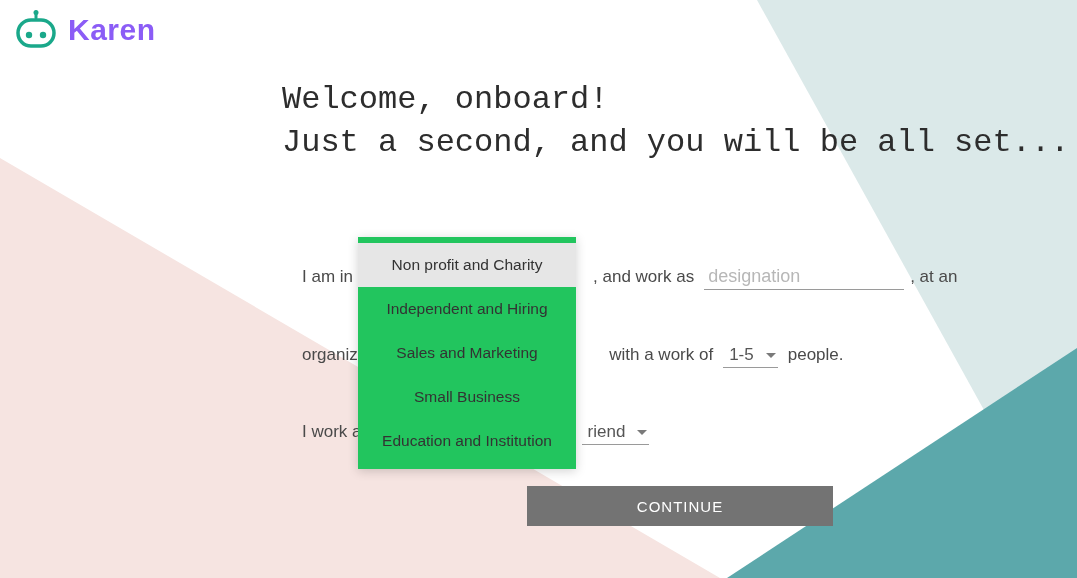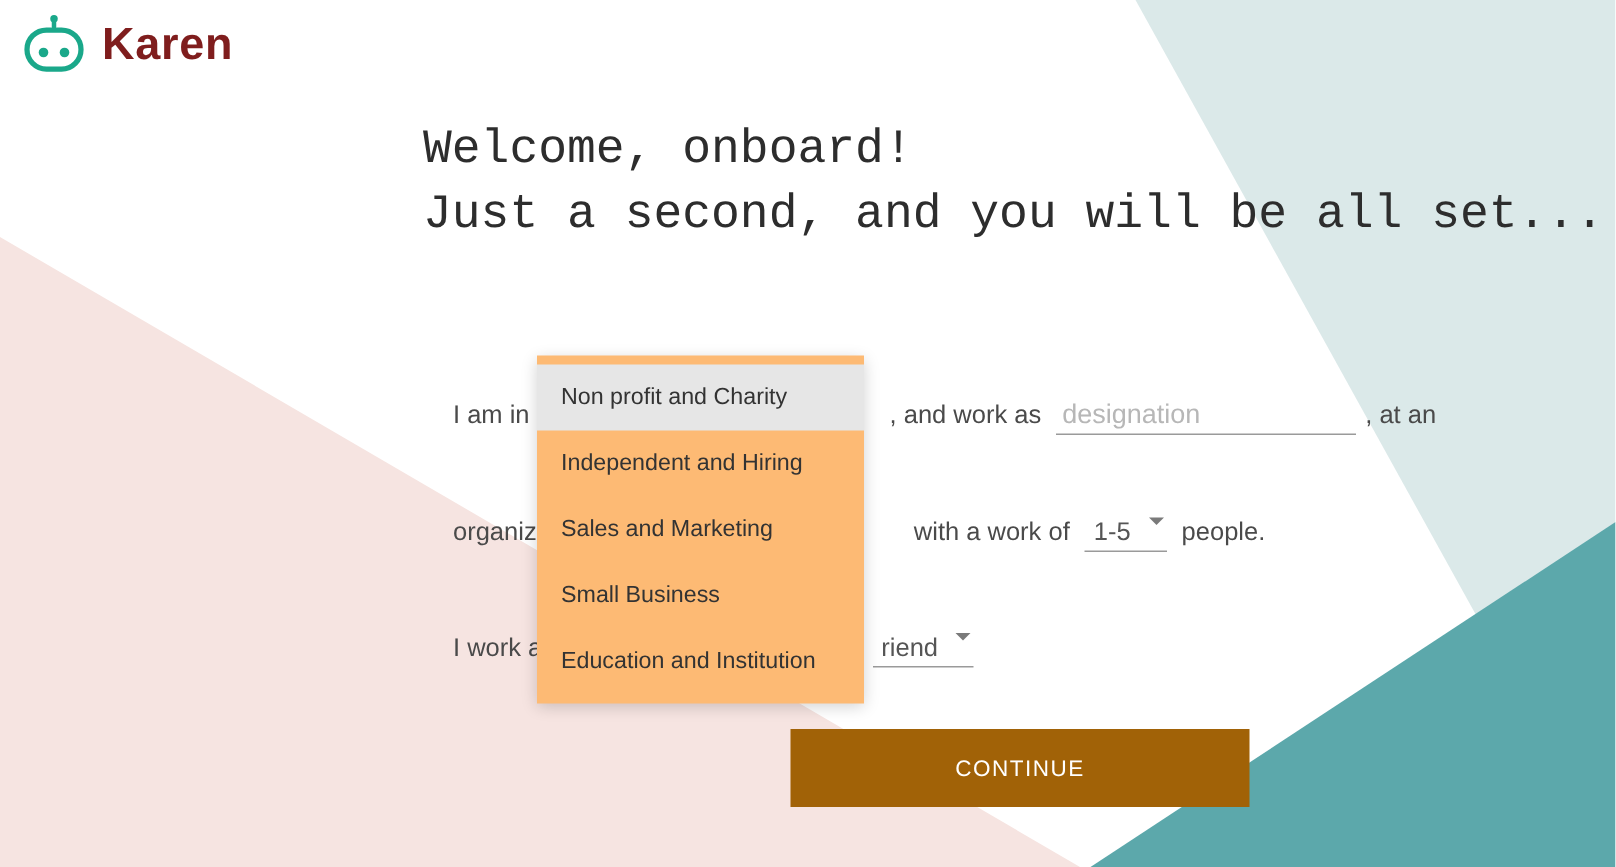--- a/index.html
+++ b/index.html
@@ -58,21 +58,21 @@
       left: 14px;
       display: flex;
       align-items: center;
       gap: 10px;
       z-index: 5;
     }
     .logo-icon svg { display: block; }
     .logo-text {
       font-size: 30px;
       font-weight: 700;
-      color: #7f1d1d;
+      color: #8b5cf6;
       letter-spacing: 0.5px;
     }
     .content {
       position: absolute;
       top: 78px;
       left: 282px;
       z-index: 10;
     }
     .heading {
       font-size: 32px;
@@ -107,58 +107,59 @@
       padding: 2px 4px;
       margin: 0 6px;
       color: #4a4a4a;
       outline: none;
     }
     .inline-input::placeholder { color: #b7b7b7; }
     .w-designation { width: 200px; margin-left: 10px; }
     .w-org { width: 230px; }
     .inline-select {
       display: inline-flex;
-      align-items: flex-start;
+      align-items: center;
       border-bottom: 1px solid #9a9a9a;
       padding: 2px 2px 2px 6px;
       margin: 0 10px;
       color: #555;
       cursor: pointer;
       gap: 12px;
     }
     .caret {
       width: 0; height: 0;
       border-left: 5px solid transparent;
       border-right: 5px solid transparent;
       border-top: 5px solid #7a7a7a;
     }
     .dropdown {
       position: absolute;
       top: 237px;
       left: 358px;
       width: 218px;
-      background: #fdba74;
+      background: #22c55e;
       box-shadow: 0 2px 10px rgba(0,0,0,0.18);
       z-index: 50;
       padding: 6px 0;
+      text-align: center;
     }
     .dropdown-item {
       padding: 13px 16px;
       font-size: 15.5px;
       color: #333;
       cursor: pointer;
     }
     .dropdown-item.hover { background: #e6e6e6; }
     .continue-btn {
       position: absolute;
       top: 486px;
       left: 527px;
       width: 306px;
-      height: 52px;
-      background: #a16207;
+      height: 40px;
+      background: #737373;
       color: #ffffff;
       border: none;
       font-size: 15px;
       letter-spacing: 1px;
       cursor: pointer;
       z-index: 20;
       font-family: inherit;
     }
     .spacer-industry { display: inline-block; width: 240px; }
   </style>

